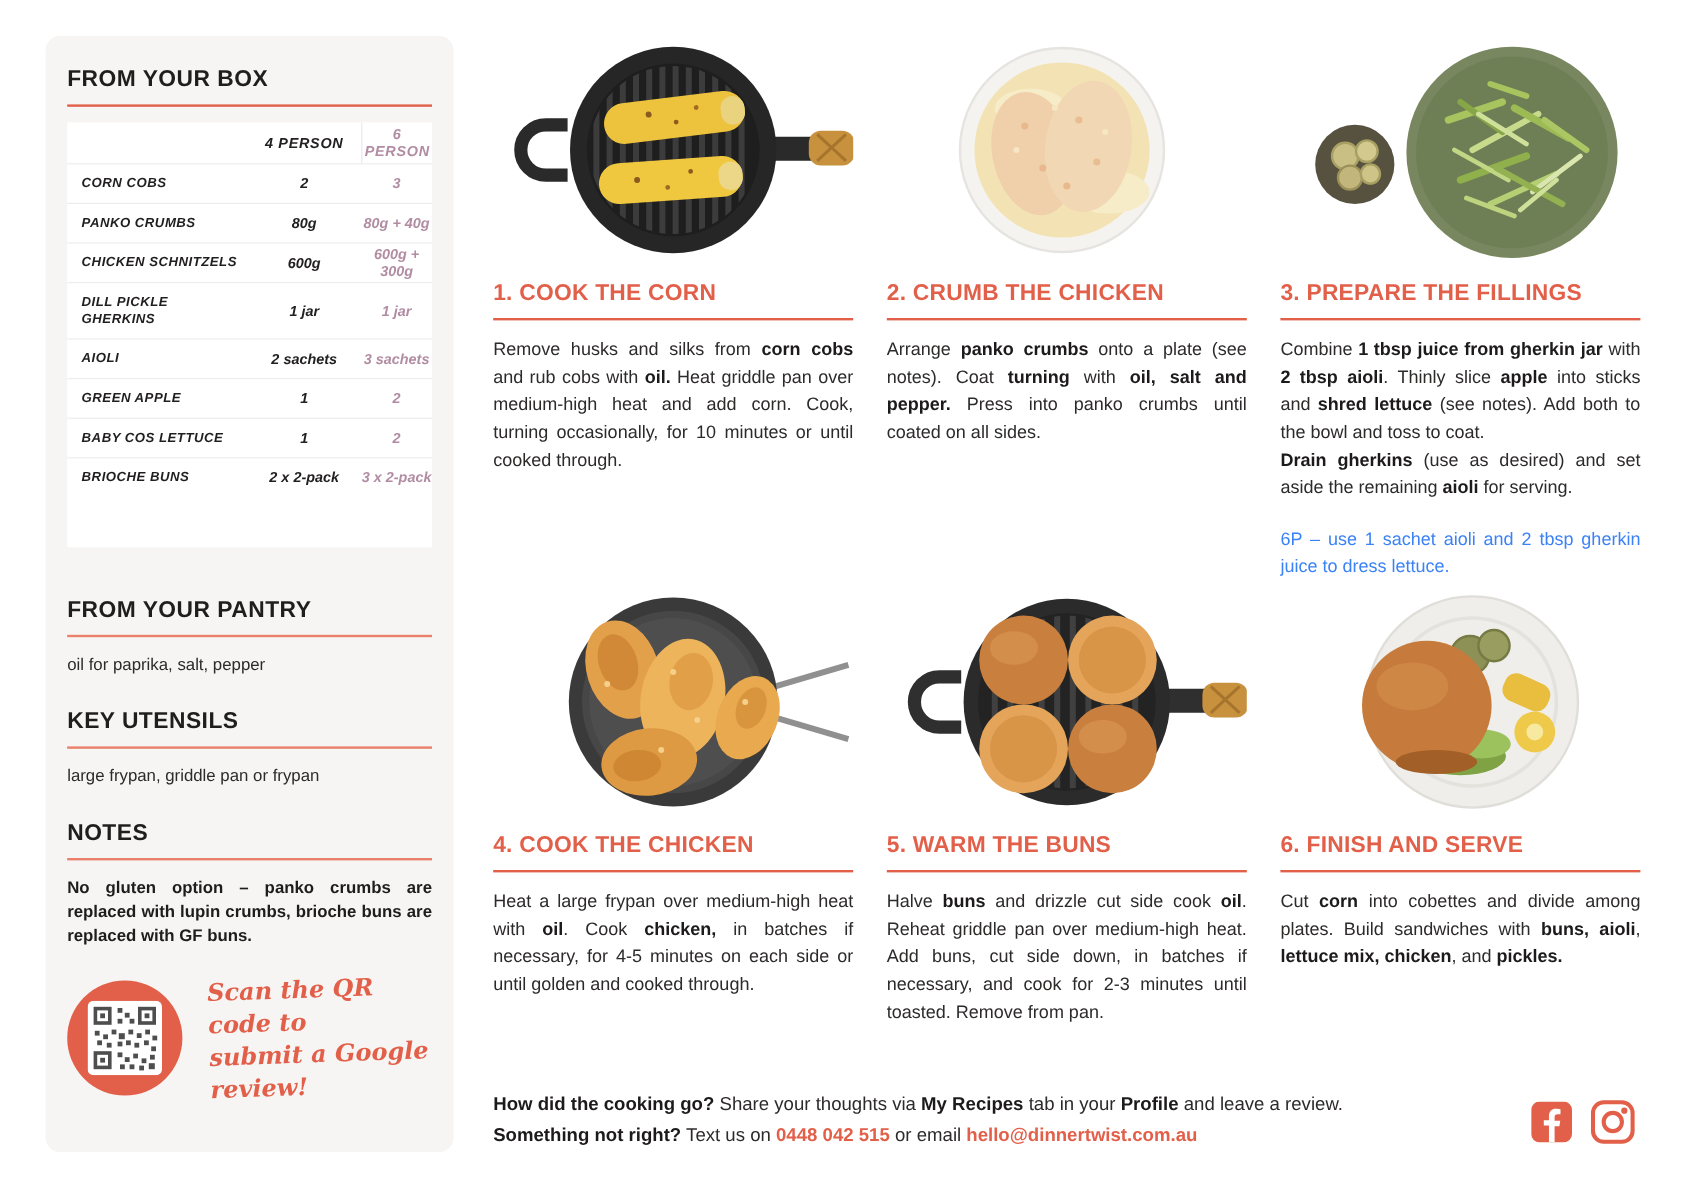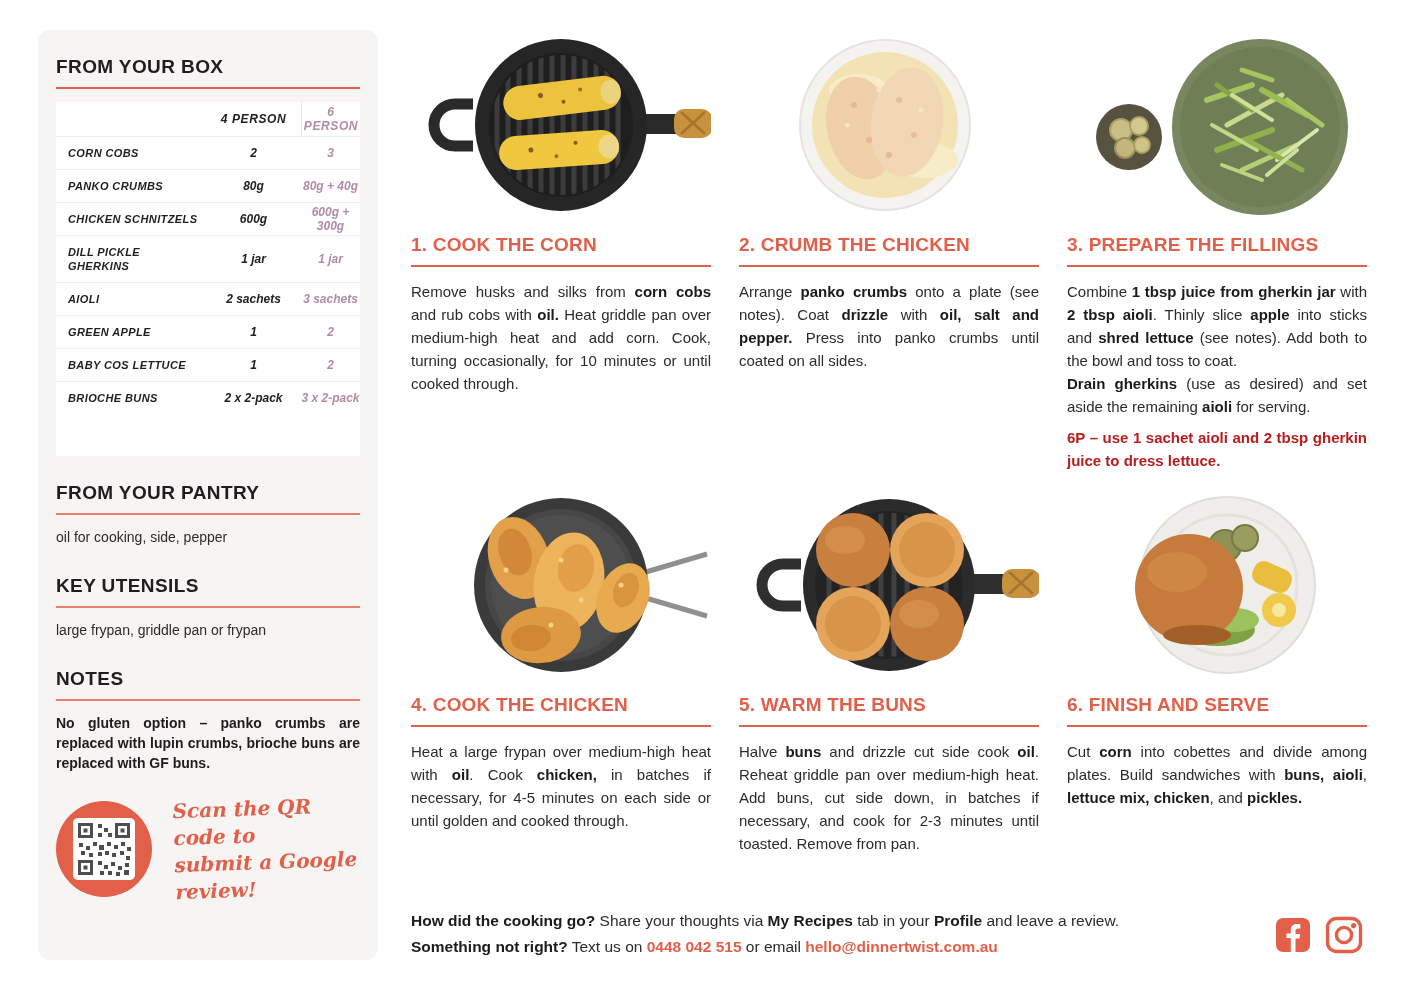--- a/index.html
+++ b/index.html
@@ -19,39 +19,39 @@
   .trow:first-child{border-top:none;}
   .tlabel{flex:0 0 150px;box-sizing:border-box;padding:9px 4px 9px 12px;
           font-weight:bold;font-size:11px;letter-spacing:.4px;color:#201e1e;line-height:14px;}
   .tval{flex:0 0 95px;text-align:center;font-weight:bold;font-size:12px;color:#232020;}
   .tval6{flex:1;text-align:center;font-weight:bold;font-size:12px;color:#b18ca2;}
   .thead .tval,.thead .tval6{font-size:12px;letter-spacing:.6px;}
   .thead{min-height:34px;}
   .thead .tval6{border-left:1px solid #e9e9e9;align-self:stretch;display:flex;
                 align-items:center;justify-content:center;}
   .side-body{font-size:14px;color:#2d2a2a;margin:13px 0 0 0;line-height:19px;}
-  .mt26{margin-top:26px;} .mt28{margin-top:28px;}
+  .mt26{margin-top:42px;} .mt28{margin-top:28px;}
   .note-p{font-size:14px;line-height:20px;text-align:justify;margin:12px 0 0 0;color:#2d2a2a;}
   .note-p.bold{font-weight:bold;color:#1e1c1c;}
 
   .qr-wrap{display:flex;align-items:center;margin-top:22px;}
   .qr-circle{width:96px;height:96px;border-radius:50%;background:#e2604a;
              display:flex;align-items:center;justify-content:center;flex:0 0 96px;}
   .qr-text{margin-left:22px;color:#e2604a;font-family:"DejaVu Serif",serif;
            font-style:italic;font-weight:bold;font-size:20px;line-height:27px;
            transform:rotate(-2deg);}
 
   
   .step{position:absolute;width:300px;}
   .photo{height:190px;display:flex;align-items:center;justify-content:center;}
   .step-title{font-size:19px;font-weight:bold;color:#e2604a;margin:14px 0 0 0;letter-spacing:.2px;}
   .step-body{font-size:15px;line-height:23px;text-align:justify;margin:13px 0 0 0;color:#2d2a2a;}
   .step-body b{color:#1c1a1a;}
   .step-body.cont{margin-top:0;}
-  .note6p{color:#b91c1c;font-weight:bold;margin-top:8px;}
+  .note6p{color:#3b82f6;font-weight:normal;margin-top:20px;}
 
   .c1{left:411px;} .c2{left:739px;} .c3{left:1067px;}
   .r1{top:30px;} .r2{top:490px;}
 
   
   .footer{position:absolute;left:411px;top:908px;width:810px;font-size:15.5px;
           line-height:26px;color:#2d2a2a;}
   .footer b{color:#1c1a1a;}
   .orange{color:#e2604a;font-weight:bold;}
   .social{position:absolute;left:1276px;top:916px;display:flex;gap:15px;align-items:center;}
@@ -108,21 +108,21 @@
       </div>
       <div class="trow">
         <div class="tlabel">BRIOCHE BUNS</div>
         <div class="tval">2 x 2-pack</div>
         <div class="tval6">3 x 2-pack</div>
       </div>
     </div>
 
     <h2 class="side-h mt26">FROM YOUR PANTRY</h2>
     <div class="rule"></div>
-    <p class="side-body">oil for cooking, side, pepper</p>
+    <p class="side-body">oil for paprika, salt, pepper</p>
 
     <h2 class="side-h mt28">KEY UTENSILS</h2>
     <div class="rule"></div>
     <p class="side-body">large frypan, griddle pan or frypan</p>
 
     <h2 class="side-h mt28">NOTES</h2>
     <div class="rule"></div>
     <p class="note-p bold">No gluten option – panko crumbs are replaced with lupin crumbs, brioche buns are replaced with GF buns.</p>
 
     <div class="qr-wrap">
@@ -240,21 +240,21 @@
             <circle cx="175" cy="105" r="3" fill="#e9bd92"></circle>
           <circle cx="150" cy="125" r="3" fill="#e7b98d"></circle>
             <circle cx="140" cy="60" r="2.5" fill="#f6e6c2"></circle>
           <circle cx="182" cy="80" r="2.5" fill="#f6e6c2"></circle>
             <circle cx="108" cy="95" r="2.5" fill="#f6e6c2"></circle>
         </g>
       </svg>
     </div>
     <h3 class="step-title">2. CRUMB THE CHICKEN</h3>
     <div class="rule accent-rule"></div>
-    <p class="step-body"><span>Arrange </span><b>panko crumbs</b><span> onto a plate (see notes). Coat </span><b>drizzle</b><span> with </span><b>oil, salt and pepper.</b><span> Press into panko crumbs until coated on all sides.</span></p>
+    <p class="step-body"><span>Arrange </span><b>panko crumbs</b><span> onto a plate (see notes). Coat </span><b>turning</b><span> with </span><b>oil, salt and pepper.</b><span> Press into panko crumbs until coated on all sides.</span></p>
   </section>
 
   <section class="step c3 r1">
     <div class="photo">
       <svg width="300" height="190" viewBox="0 0 300 190">
         <g>
           <circle cx="62" cy="107" r="33" fill="#56523f"></circle>
           <circle cx="54" cy="100" r="11" fill="#c9be83" stroke="#a89f63" stroke-width="2"></circle>
           <circle cx="72" cy="96" r="9" fill="#d3c88e" stroke="#a89f63" stroke-width="2"></circle>
           <circle cx="58" cy="118" r="10" fill="#c2b67c" stroke="#9b9158" stroke-width="2"></circle>

